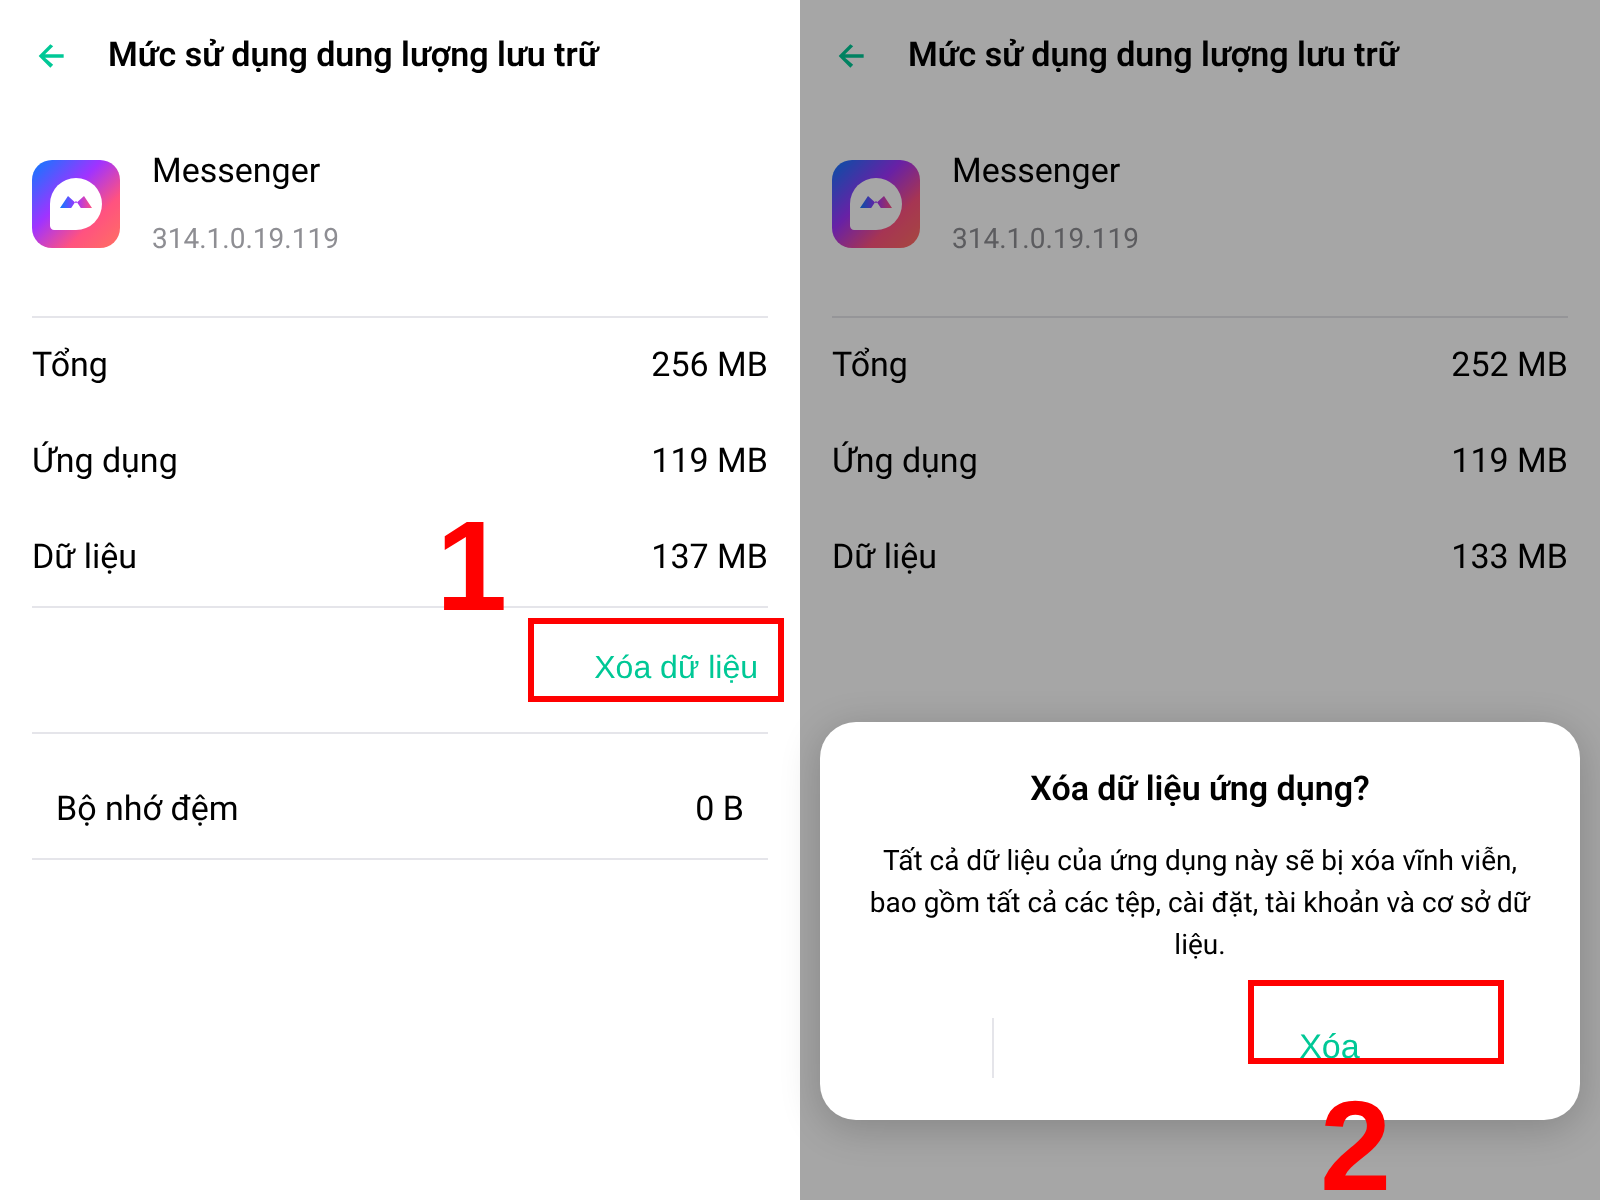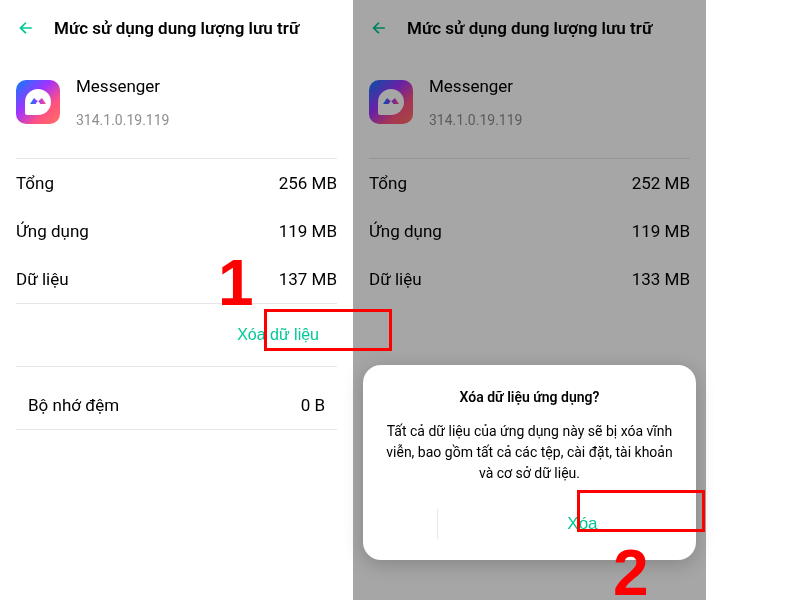--- a/index.html
+++ b/index.html
@@ -1,38 +1,38 @@
 <!DOCTYPE html>
 <html><head>
 <meta charset="utf-8">
 <style>
 * { margin: 0; padding: 0; box-sizing: border-box; }
 body { font-family: -apple-system, BlinkMacSystemFont, 'Segoe UI', Roboto, sans-serif; background: #fff; width: 800px; height: 600px; overflow: hidden; position: relative; }
 .container { display: flex; width: 800px; height: 600px; }
-.panel { width: 353px; height: 600px; position: relative; background: #fff; }
+.panel { width: 400px; height: 600px; position: relative; background: #fff; }
 .panel.dimmed::before { content: ''; position: absolute; inset: 0; background: rgba(0,0,0,0.35); z-index: 5; pointer-events: none; }
 .header { display: flex; align-items: center; padding: 18px 16px 14px 16px; }
 .back-arrow { width: 20px; height: 20px; margin-right: 18px; }
 .title { font-size: 17px; font-weight: 600; color: #000; }
 .app-row { display: flex; align-items: center; padding: 24px 16px 30px 16px; }
 .app-icon { width: 44px; height: 44px; border-radius: 10px; margin-right: 16px; background: linear-gradient(135deg, #0a7cff 0%, #a033ff 40%, #ff5280 70%, #ff7061 100%); display: flex; align-items: center; justify-content: center; }
 .app-icon-inner { width: 26px; height: 26px; background: #fff; border-radius: 50% 50% 50% 8%; position: relative; transform: rotate(0deg); }
 .app-icon-inner::after { content:''; position:absolute; left:5px; top:9px; width:16px; height:6px; background: linear-gradient(90deg,#0a7cff,#a033ff,#ff5280); clip-path: polygon(0 100%, 25% 0, 50% 60%, 75% 0, 100% 100%, 65% 100%, 50% 40%, 35% 100%); }
 .app-name { font-size: 17px; color: #000; margin-bottom: 16px; }
 .app-version { font-size: 14px; color: #8e8e93; }
 .divider { height: 1px; background: #e5e5ea; margin: 0 16px; }
 .stat-row { display: flex; justify-content: space-between; padding: 14px 16px; font-size: 17px; color: #000; }
-.action-row { padding: 16px 26px; text-align: right; }
+.action-row { padding: 16px 13px; text-align: right; }
 .action-btn { font-size: 16px; color: #00c896; background: none; border: none; cursor: pointer; padding: 6px 8px; }
 .action-btn.disabled { color: #c7c7cc; }
 .cache-row { display: flex; justify-content: space-between; padding: 14px 28px; font-size: 17px; color: #000; margin-top: 14px; }
 .red-box { position: absolute; border: 3px solid #ff0000; pointer-events: none; z-index: 20; }
 .step-num { position: absolute; font-size: 64px; font-weight: 700; color: #ff0000; z-index: 20; font-family: Arial, sans-serif; }
 .dialog { position: absolute; left: 10px; right: 10px; bottom: 40px; background: #fff; border-radius: 18px; padding: 24px 22px 18px 22px; z-index: 10; box-shadow: 0 4px 20px rgba(0,0,0,0.2); }
-.dialog-title { font-size: 14px; font-weight: 600; text-align: center; margin-bottom: 16px; color: #000; }
+.dialog-title { font-size: 17px; font-weight: 600; text-align: center; margin-bottom: 16px; color: #000; }
 .dialog-body { font-size: 14px; color: #000; line-height: 1.5; margin-bottom: 22px; text-align: center; }
 .dialog-buttons { display: flex; justify-content: space-around; align-items: center; }
 .dialog-btn { font-size: 17px; font-weight: 500; color: #00c896; background: none; border: none; cursor: pointer; padding: 8px 24px; }
 .vdiv { width: 1px; height: 30px; background: #e5e5ea; }
 </style>
 </head>
 <body>
 
 <div class="container">
 

